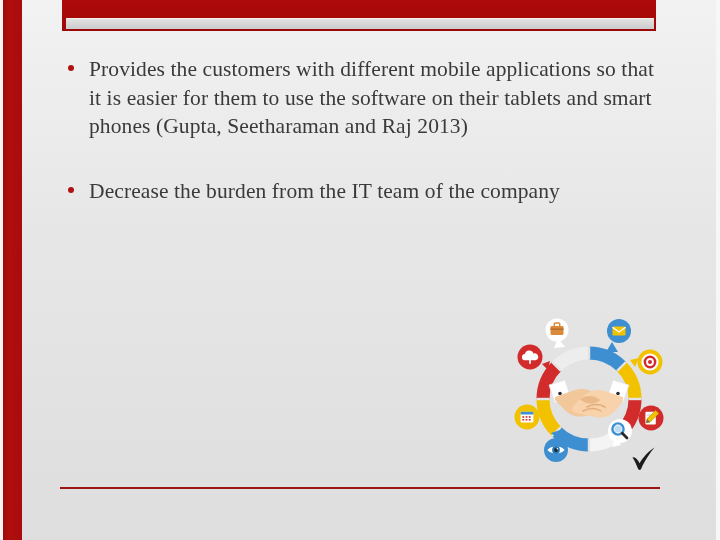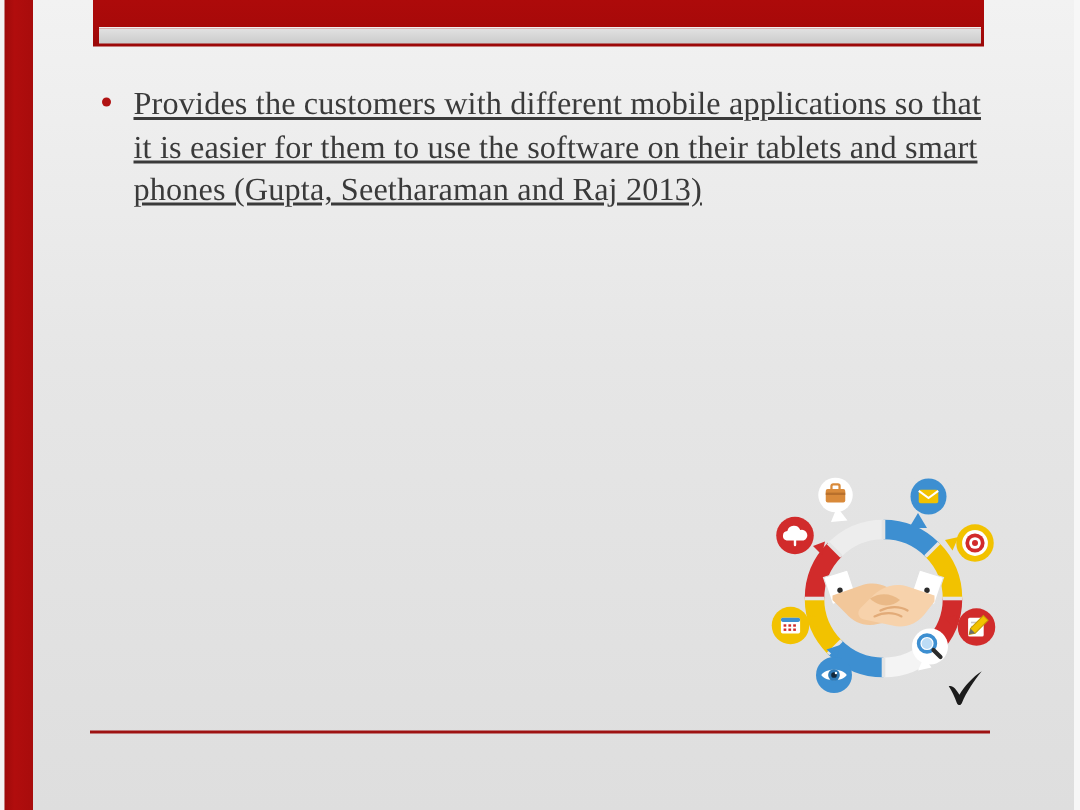--- a/index.html
+++ b/index.html
@@ -101,21 +101,21 @@
     left: 6px;
     top: 10px;
     width: 6px;
     height: 6px;
     border-radius: 50%;
     background: #b01212;
   }
   .bullet-text { display: block; }
 
   
-  .bullet-item.b1 { margin-bottom: 36px; text-decoration: underline; }
+  .bullet-item.b1 { margin-bottom: 36px; }
   .bullet-item.b2 { margin-bottom: 33px; }
 
   
   .bottom-rule {
     position: absolute;
     left: 60px;
     top: 487px;
     width: 600px;
     height: 2px;
     background: #9e1212;
@@ -154,20 +154,24 @@
   <div class="header-inner-strip"></div>
 
   <div class="bullets">
 
     <div class="bullet-item b1">
       <span class="bullet-dot"></span>
       <span class="bullet-text">Provides the customers with different mobile applications so that it is easier for them to use the software on their tablets and smart phones (Gupta, Seetharaman and Raj 2013)</span>
     </div>
 
 
+    <div class="bullet-item b3">
+      <span class="bullet-dot"></span>
+      <span class="bullet-text">Decrease the burden from the IT team of the company</span>
+    </div>
 
   </div>
 
   <div class="graphic">
     <svg width="178" height="170" viewBox="0 0 178 170" xmlns="http://www.w3.org/2000/svg">
 
       <g transform="translate(89,89)">
 
         <g fill="none" stroke-width="13">
 

